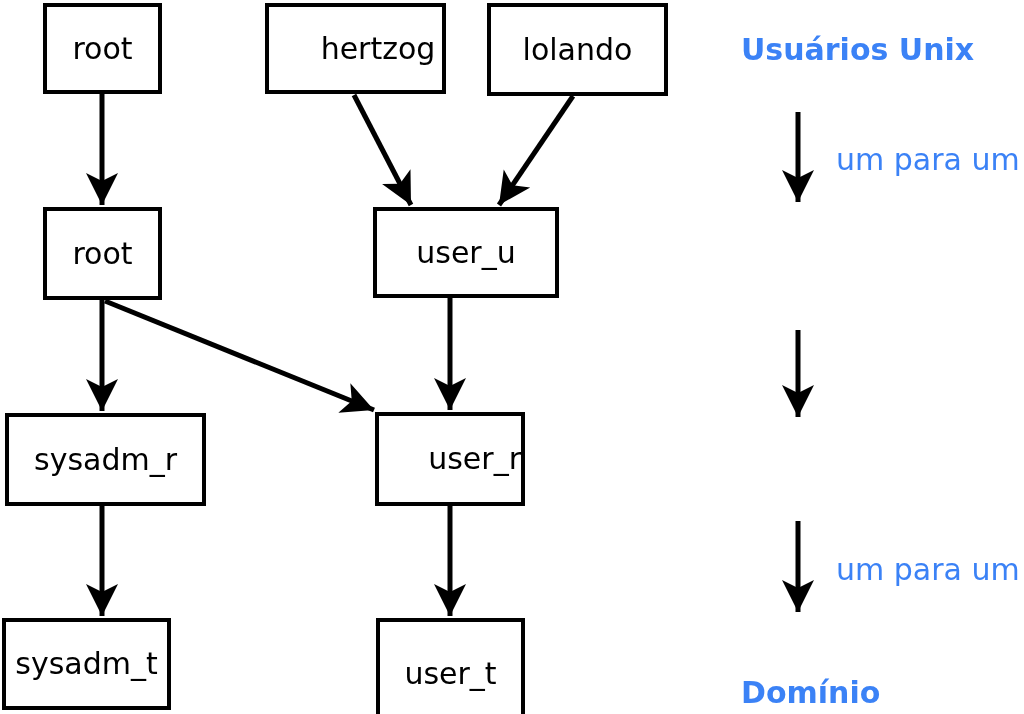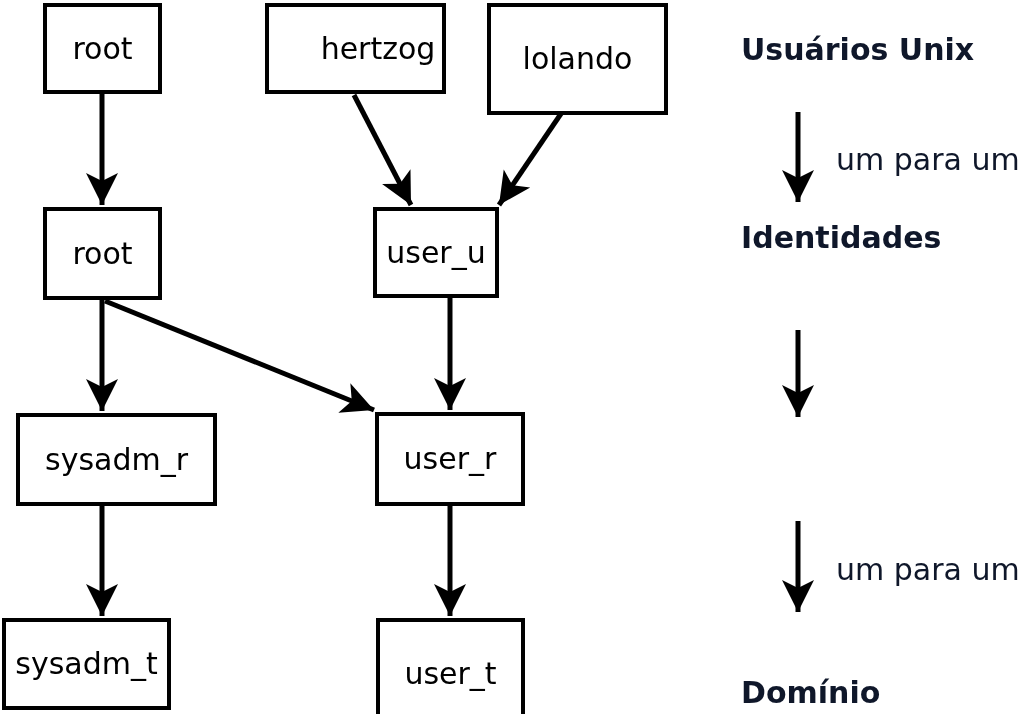--- a/index.html
+++ b/index.html
@@ -25,25 +25,25 @@
     align-items: center;
     justify-content: center;
     font-size: 30px;
     line-height: 1;
     color: #000000;
     white-space: nowrap;
   }
   
   .n-root-unix   { left: 43px;  top: 3px;   width: 119px; height: 91px; }
   .n-hertzog     { left: 265px; top: 3px;   width: 181px; height: 91px; padding-left: 45px; }
-  .n-lolando     { left: 487px; top: 3px;   width: 181px; height: 112px; }
+  .n-lolando     { left: 487px; top: 3px;   width: 181px; height: 93px; }
   .n-root-sel    { left: 43px;  top: 207px; width: 119px; height: 93px; }
-  .n-user-u      { left: 373px; top: 207px; width: 126px; height: 91px; }
-  .n-sysadm-r    { left: 16px;   top: 413px; width: 201px; height: 93px; }
-  .n-user-r      { left: 375px; top: 412px; width: 150px; height: 94px; }
+  .n-user-u      { left: 373px; top: 207px; width: 186px; height: 91px; }
+  .n-sysadm-r    { left: 5px;   top: 413px; width: 201px; height: 93px; }
+  .n-user-r      { left: 375px; top: 412px; width: 150px; height: 94px; justify-content: flex-end; }
   .n-sysadm-t    { left: 2px;   top: 618px; width: 169px; height: 92px; }
   .n-user-t      { left: 376px; top: 618px; width: 149px; height: 112px; }
 
   svg.arrows {
     position: absolute;
     left: 0;
     top: 0;
     width: 1024px;
     height: 714px;
     pointer-events: none;
@@ -51,21 +51,21 @@
   svg.arrows line, svg.arrows path {
     stroke: #000000;
     stroke-width: 5px;
     fill: none;
   }
 
   .side-label {
     position: absolute;
     font-size: 30px;
     line-height: 34px;
-    color: #0f172a;
+    color: #3b82f6;
     white-space: nowrap;
   }
   .side-label.bold { font-weight: bold; }
   .lbl-unix-users   { left: 741px; top: 33px;  }
   .lbl-map-1        { left: 836px; top: 143px; }
   .lbl-identities   { left: 741px; top: 221px; }
   .lbl-map-2        { left: 836px; top: 363px; }
   .lbl-roles        { left: 741px; top: 444px; }
   .lbl-map-3        { left: 836px; top: 553px; }
   .lbl-domain       { left: 741px; top: 676px; }
@@ -120,21 +120,20 @@
   </div>
   <div class="node n-user-t">
     <span>user_t</span>
   </div>
 
   <div class="side-label bold lbl-unix-users">Usuários Unix</div>
 
   <div class="side-label lbl-map-1">um para um</div>
 
   <div class="side-label bold lbl-identities">
-    <div>Identidades</div>
   </div>
 
 
 
   <div class="side-label lbl-map-3">um para um</div>
 
   <div class="side-label bold lbl-domain">Domínio</div>
 
 </div>
 

